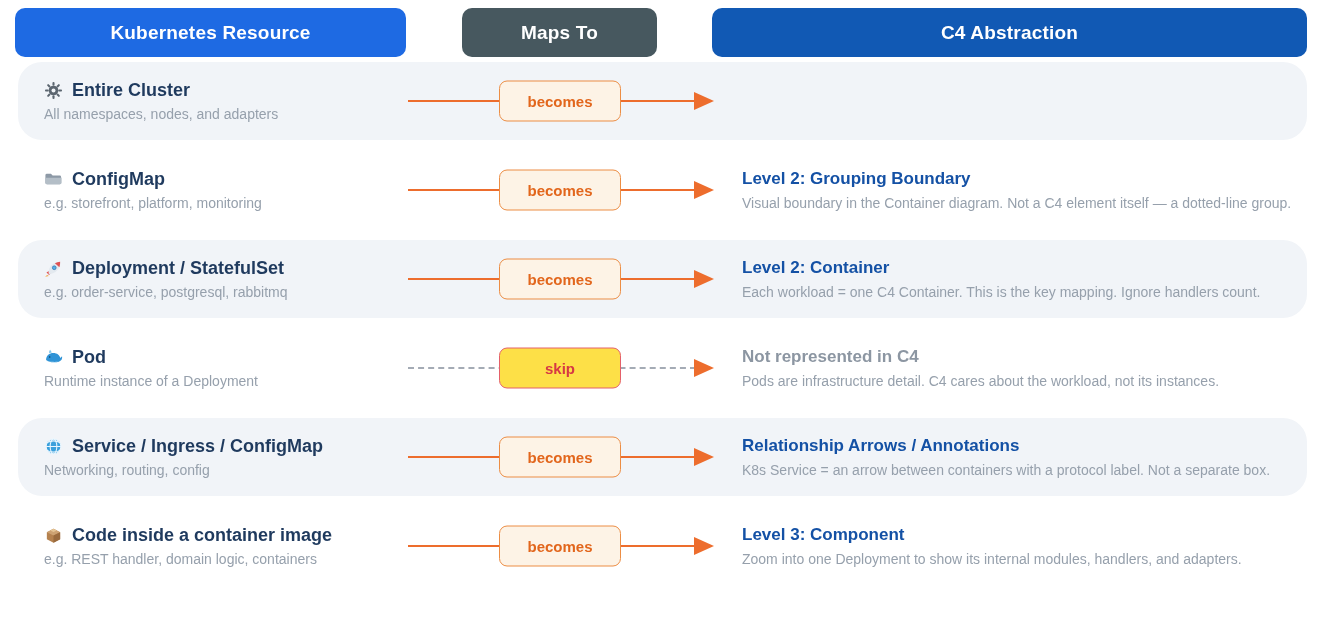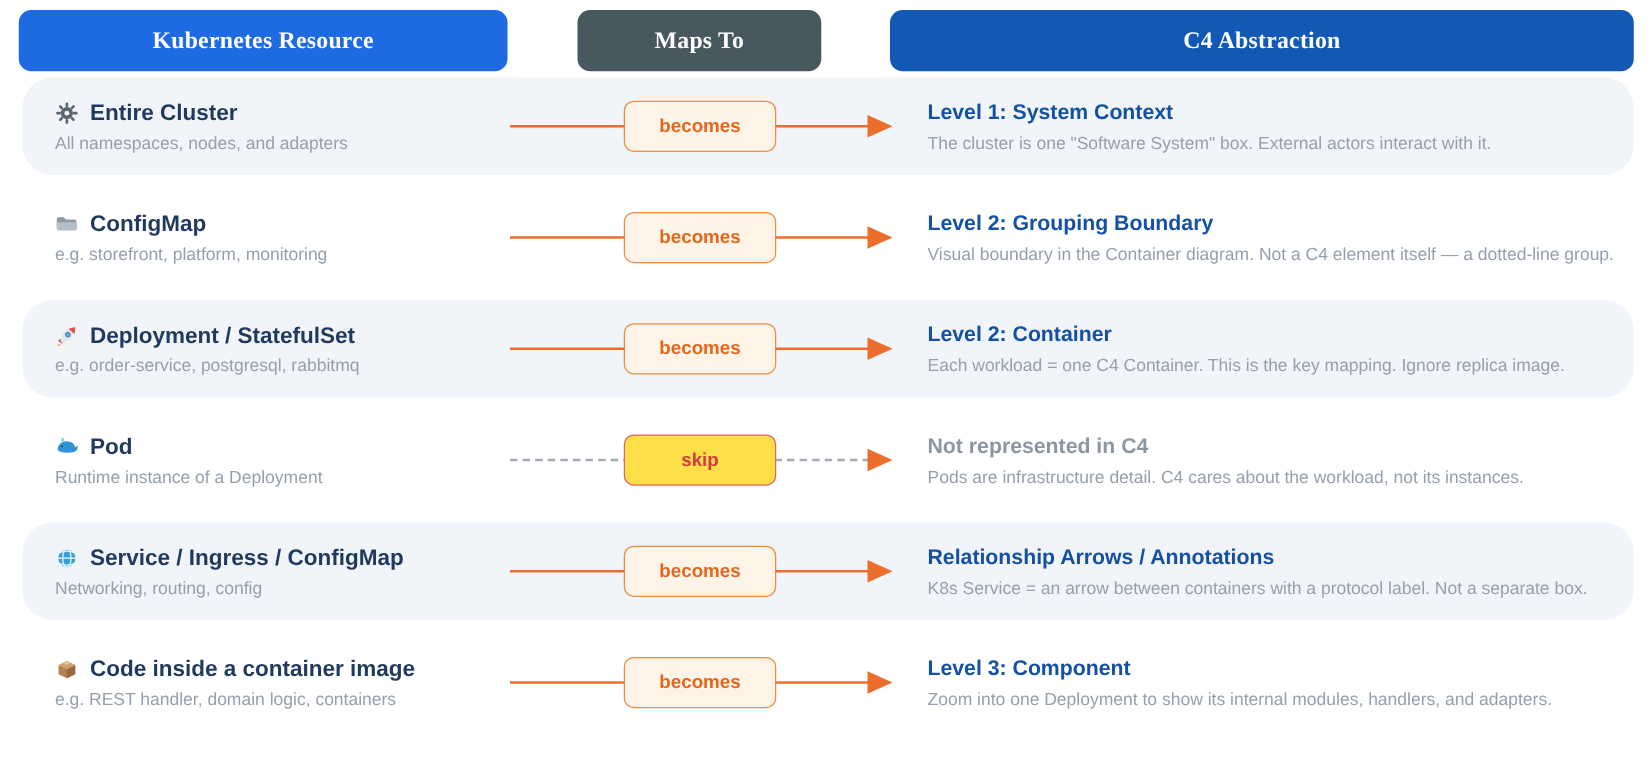--- a/index.html
+++ b/index.html
@@ -7,21 +7,21 @@
     width:1321px;height:618px;background:#ffffff;
     font-family:"Liberation Sans","DejaVu Sans",sans-serif;
     overflow:hidden;
   }
   .page{position:relative;width:1321px;height:618px}
 
   
   .hdr{
     position:absolute;top:8px;height:49px;border-radius:10px;
     color:#fff;font-weight:bold;font-size:19px;letter-spacing:.2px;
-    display:flex;align-items:center;justify-content:center;font-family:Liberation Serif, serif;
+    display:flex;align-items:center;justify-content:center;
   }
   .hdr-k8s{left:15px;width:391px;background:#1e6ae3}
   .hdr-maps{left:462px;width:195px;background:#47585f}
   .hdr-c4{left:712px;width:595px;background:#1159b4}
 
   
   .rows{position:absolute;top:62px;left:18px;right:14px}
   .row{
     display:grid;grid-template-columns:388px 308px 1fr;
     height:78px;border-radius:24px;margin-bottom:11px;align-items:center;
@@ -92,24 +92,20 @@
           </span>
           <span class="k8s-title">Entire Cluster</span>
         </div>
         <div class="k8s-sub">All namespaces, nodes, and adapters</div>
       </div>
       <div class="cell-mid">
         <div class="arrow-line"></div>
         <div class="arrow-head"></div>
         <div class="badge">becomes</div>
       </div>
-      <div class="cell-right">
-        <div class="c4-title">Level 1: System Context</div>
-        <div class="c4-sub">The cluster is one "Software System" box. External actors interact with it.</div>
-      </div>
     </div>
 
     <div class="row">
       <div class="cell-left">
         <div class="title-line">
           <span class="icon">
             <svg viewBox="0 0 20 20">
                 <path d="M1.5 5.5a1.5 1.5 0 0 1 1.5-1.5h4.3l1.8 1.8h7.4a1.5 1.5 0 0 1 1.5 1.5v6.2a1.5 1.5 0 0 1-1.5 1.5H3a1.5 1.5 0 0 1-1.5-1.5z" fill="#8d99a6"></path>
                 <path d="M1.5 8.2h17v5.3a1.5 1.5 0 0 1-1.5 1.5H3a1.5 1.5 0 0 1-1.5-1.5z" fill="#b4bec7"></path>
               </svg>
@@ -145,21 +141,21 @@
         </div>
         <div class="k8s-sub">e.g. order-service, postgresql, rabbitmq</div>
       </div>
       <div class="cell-mid">
         <div class="arrow-line"></div>
         <div class="arrow-head"></div>
         <div class="badge">becomes</div>
       </div>
       <div class="cell-right">
         <div class="c4-title">Level 2: Container</div>
-        <div class="c4-sub">Each workload = one C4 Container. This is the key mapping. Ignore replica image.</div>
+        <div class="c4-sub">Each workload = one C4 Container. This is the key mapping. Ignore handlers count.</div>
       </div>
     </div>
 
     <div class="row skip">
       <div class="cell-left">
         <div class="title-line">
           <span class="icon">
             <svg viewBox="0 0 20 20">
                 <path d="M5.6 5.6 C5 3.8 5.8 2.4 6.6 1.8 C6.9 3 7.6 3.8 8.4 4.4 Z" fill="#7cc4ea"></path>
                 <path d="M2.2 12.6 C2.2 7.8 5.8 5.2 9.8 5.2 C13.8 5.2 16.6 7.6 17.2 10.6 L19 8.8 C19.6 11.6 18.2 13.8 15.6 14.4 C12.6 15.3 4.8 15.6 2.2 12.6 Z" fill="#2f93d6"></path>

